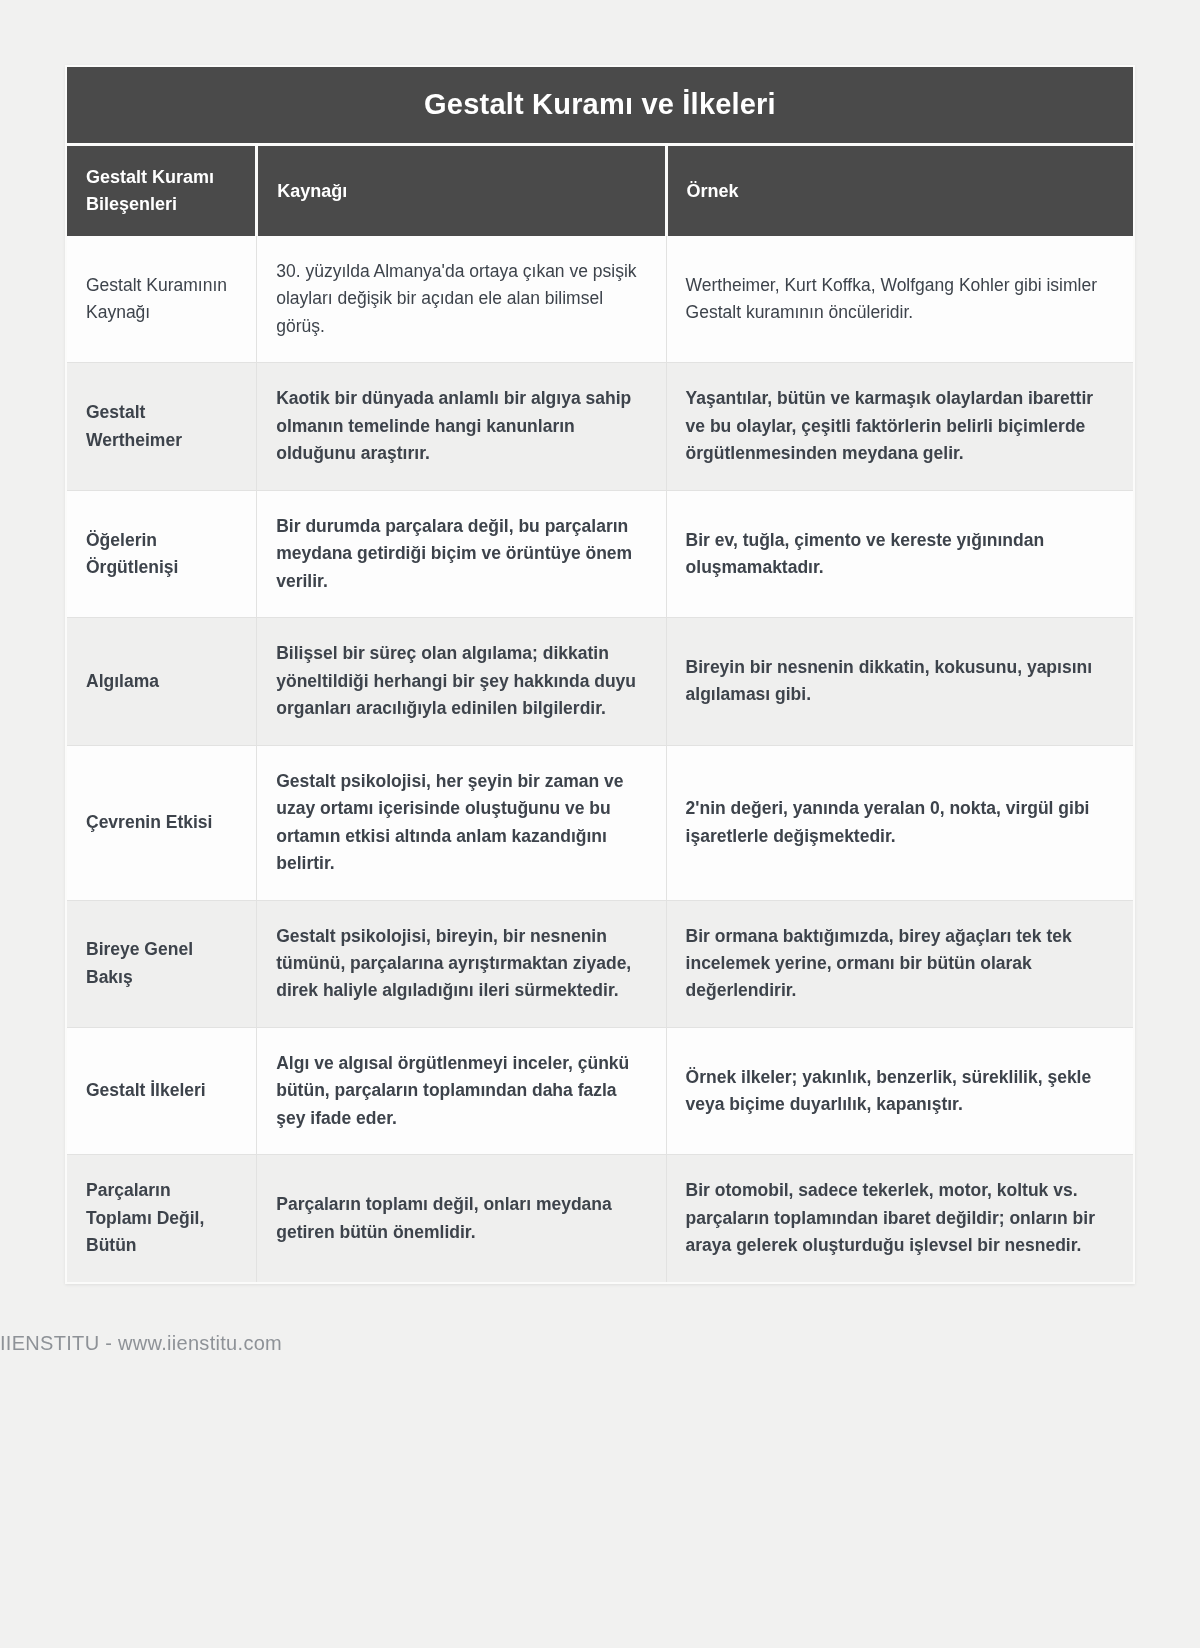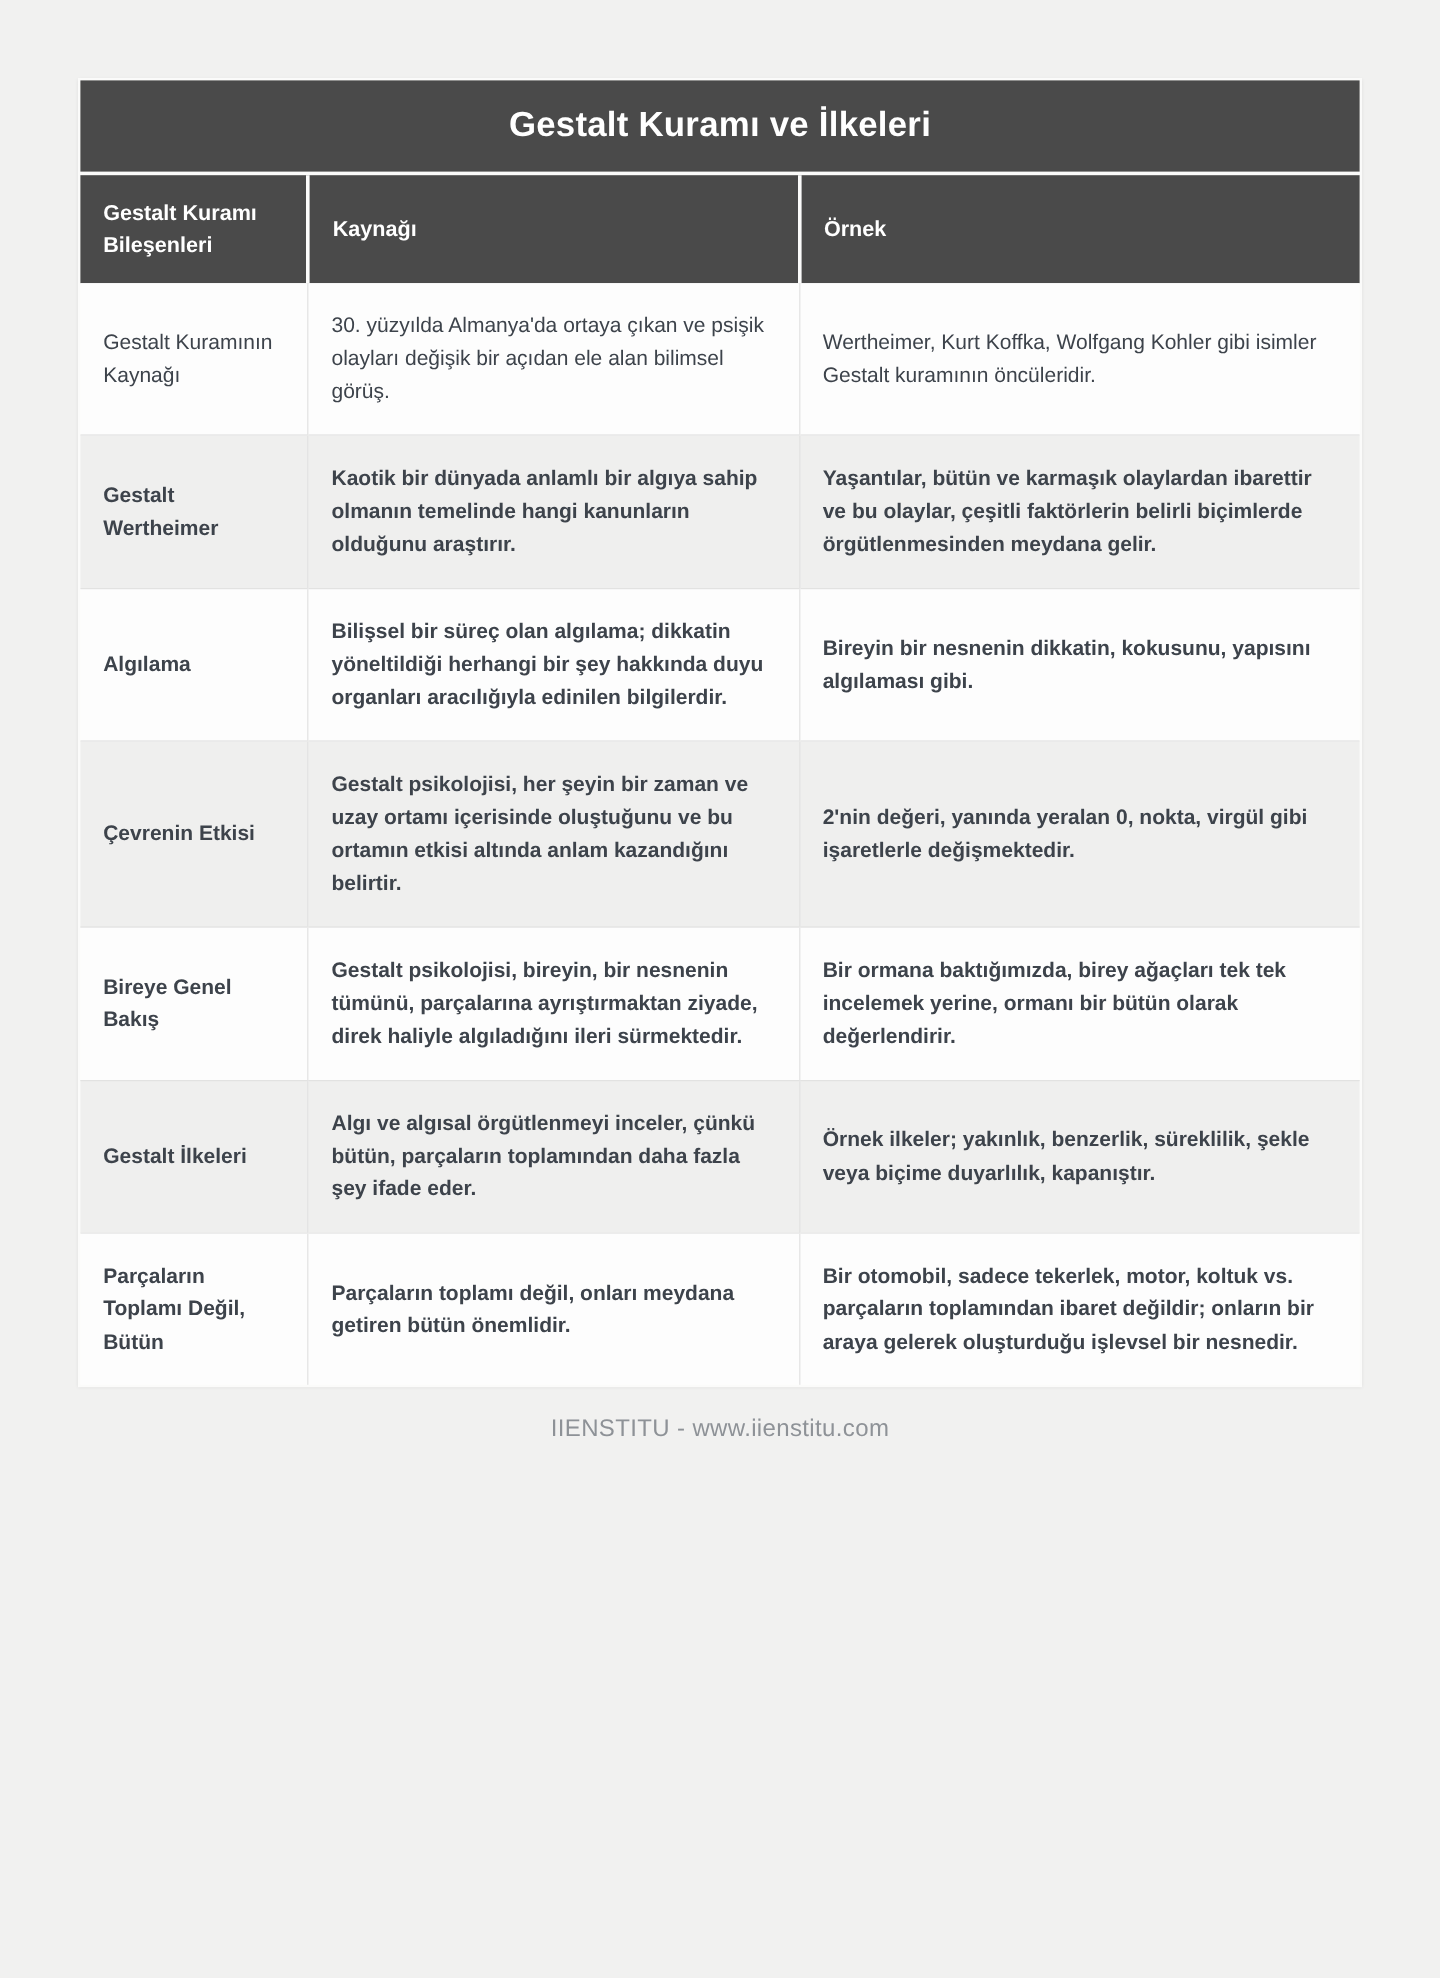--- a/index.html
+++ b/index.html
@@ -61,22 +61,21 @@
   tbody tr + tr td { border-top: 1px solid var(--cell-line); font-weight: bold; }
   tbody td {
     color: var(--body-text);
     font-size: 17.5px;
     line-height: 1.57;
     vertical-align: middle;
     padding: 22px 20px 22px 19px;
   }
   tbody td + td { border-left: 1px solid var(--cell-line); }
   .footer {
-    margin-top: 24px;
-    text-align: center;
+    margin-top: 48px;
     color: var(--footer-text);
     font-size: 20px;
     letter-spacing: 0.3px;
   }
 </style>
 </head>
 <body>
 
 <div class="sheet">
   <div class="title-bar">Gestalt Kuramı ve İlkeleri</div>
@@ -98,20 +97,25 @@
           <td>Gestalt Kuramının Kaynağı</td>
           <td>30. yüzyılda Almanya'da ortaya çıkan ve psişik olayları değişik bir açıdan ele alan bilimsel görüş.</td>
           <td>Wertheimer, Kurt Koffka, Wolfgang Kohler gibi isimler Gestalt kuramının öncüleridir.</td>
         </tr>
         <tr>
           <td>Gestalt Wertheimer</td>
           <td>Kaotik bir dünyada anlamlı bir algıya sahip olmanın temelinde hangi kanunların olduğunu araştırır.</td>
           <td>Yaşantılar, bütün ve karmaşık olaylardan ibarettir ve bu olaylar, çeşitli faktörlerin belirli biçimlerde örgütlenmesinden meydana gelir.</td>
         </tr>
         <tr>
+          <td>Öğelerin Örgütlenişi</td>
+          <td>Bir durumda parçalara değil, bu parçaların meydana getirdiği biçim ve örüntüye önem verilir.</td>
+          <td>Bir ev, tuğla, çimento ve kereste yığınından oluşmamaktadır.</td>
+        </tr>
+        <tr>
           <td>Algılama</td>
           <td>Bilişsel bir süreç olan algılama; dikkatin yöneltildiği herhangi bir şey hakkında duyu organları aracılığıyla edinilen bilgilerdir.</td>
           <td>Bireyin bir nesnenin dikkatin, kokusunu, yapısını algılaması gibi.</td>
         </tr>
         <tr>
           <td>Çevrenin Etkisi</td>
           <td>Gestalt psikolojisi, her şeyin bir zaman ve uzay ortamı içerisinde oluştuğunu ve bu ortamın etkisi altında anlam kazandığını belirtir.</td>
           <td>2'nin değeri, yanında yeralan 0, nokta, virgül gibi işaretlerle değişmektedir.</td>
         </tr>
         <tr>

